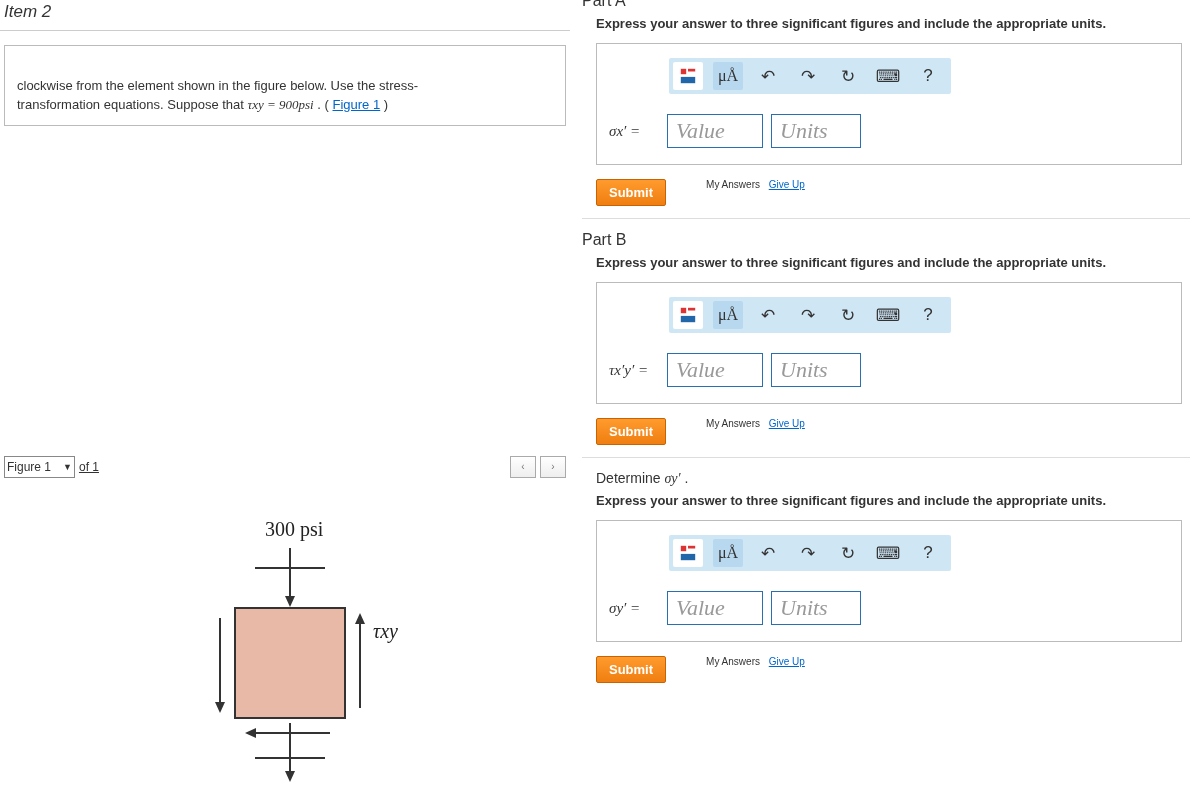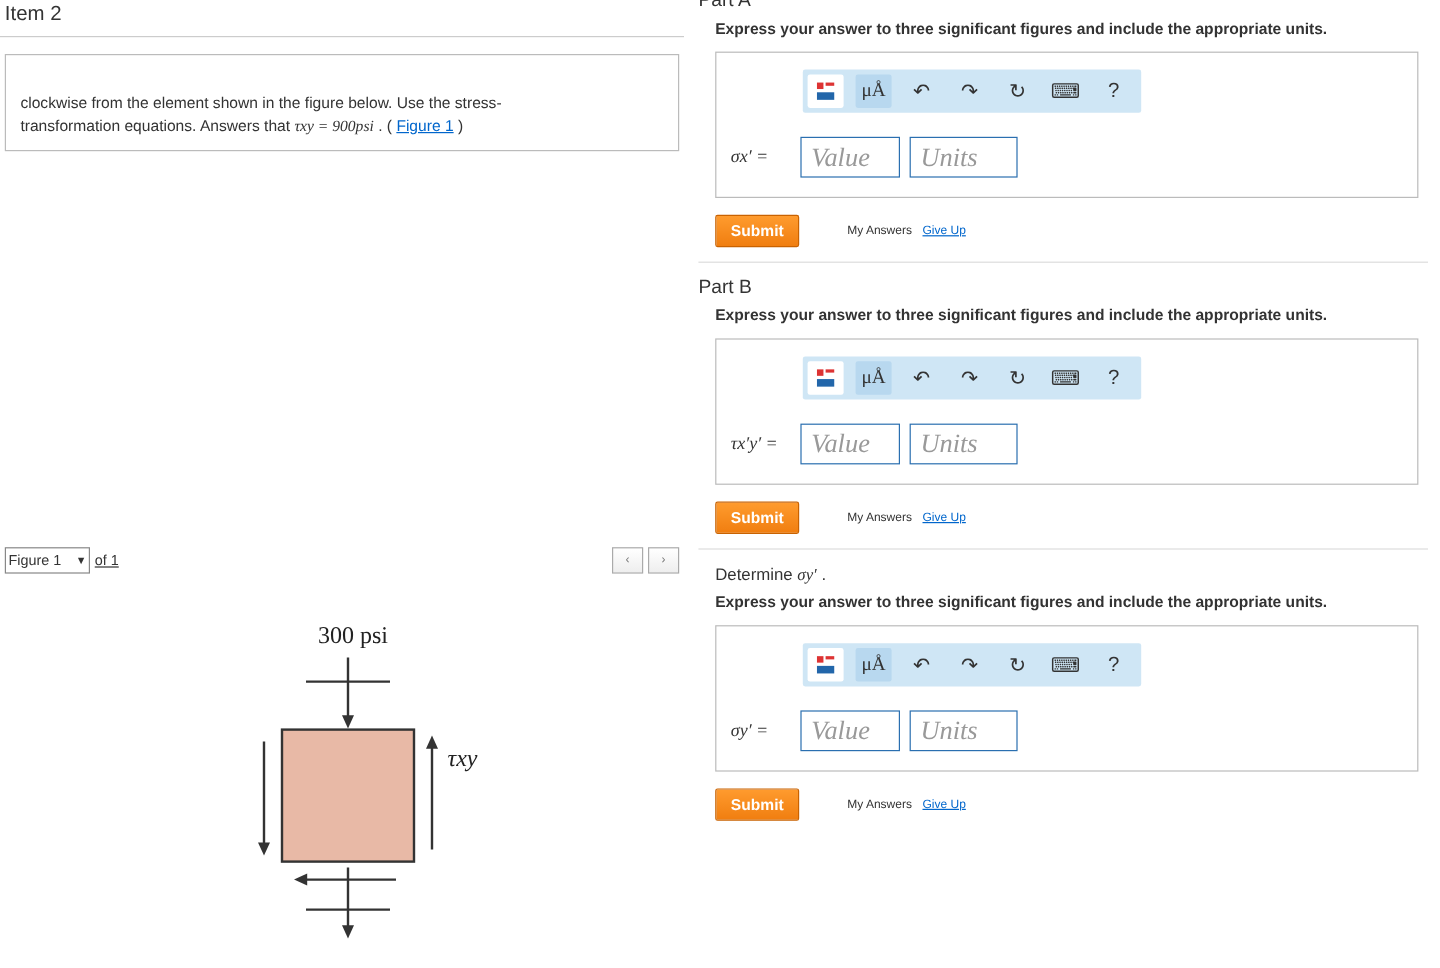--- a/index.html
+++ b/index.html
@@ -11,20 +11,21 @@
   width: 1200px;
 }
 .container { display: flex; }
 .left-col { width: 570px; padding: 0; }
 .right-col { width: 630px; padding: 0 10px 0 12px; }
 .item-title {
   font-size: 17px;
   color: #333;
   padding: 2px 0 8px 4px;
   border-bottom: 1px solid #ccc;
+  font-style: italic;
 }
 .problem-box {
   border: 1px solid #bbb;
   margin: 14px 4px 0 4px;
   padding: 10px 12px;
   line-height: 1.5;
 }
 .figure-link { color: #0066cc; text-decoration: underline; cursor: pointer; }
 .figure-ctrl {
   margin: 330px 4px 0 4px;
@@ -98,45 +99,45 @@
   margin-top: 20px;
 }
 .eq-label { font-family:'Times New Roman',serif; font-style:italic; font-size:15px; width:50px; text-align:left;}
 .value-in, .units-in {
   border:1px solid #2a6fb0;
   height:34px; padding:0 8px;
   font-family:'Times New Roman',serif;
   font-size:22px; color:#999;
   display:flex; align-items:center;
 }
-.value-in { width:83px; font-style:italic;text-align:right;}
+.value-in { width:96px; font-style:italic;text-align:right;}
 .units-in { width:90px;font-style:italic; }
 .actions-row {
-  display:flex; align-items:center; gap:40px;
+  display:flex; align-items:flex-start; gap:40px;
   margin: 14px 0 0 14px;
 }
 .submit-btn {
   background: linear-gradient(#ff9b2e,#f07e10);
   color:#fff; font-weight:bold; font-size:13px;
   border:1px solid #c96200;
   padding:5px 12px; cursor:pointer; border-radius:2px;
 }
 .ansline { font-size:10px;}
 .ansline a { color:#0066cc; text-decoration:underline; margin-left:6px; cursor:pointer;}
 </style>
 </head>
 <body>
 
 <div class="container">
   <div class="left-col">
     <div class="item-title">Item 2</div>
     <div class="problem-box">
       <br>
       <span>clockwise from the element shown in the figure below. Use the stress-</span><br>
-      <span>transformation equations. Answers that </span>
+      <span>transformation equations. Suppose that </span>
       <span class="sub">τxy = 900psi</span>
       <span> . (</span>
       <a class="figure-link">Figure 1</a>
       <span>)</span>
     </div>
 
     <div class="figure-ctrl">
       <span class="figure-select">
         <span>Figure 1</span>
         <span class="chev">▼</span>

